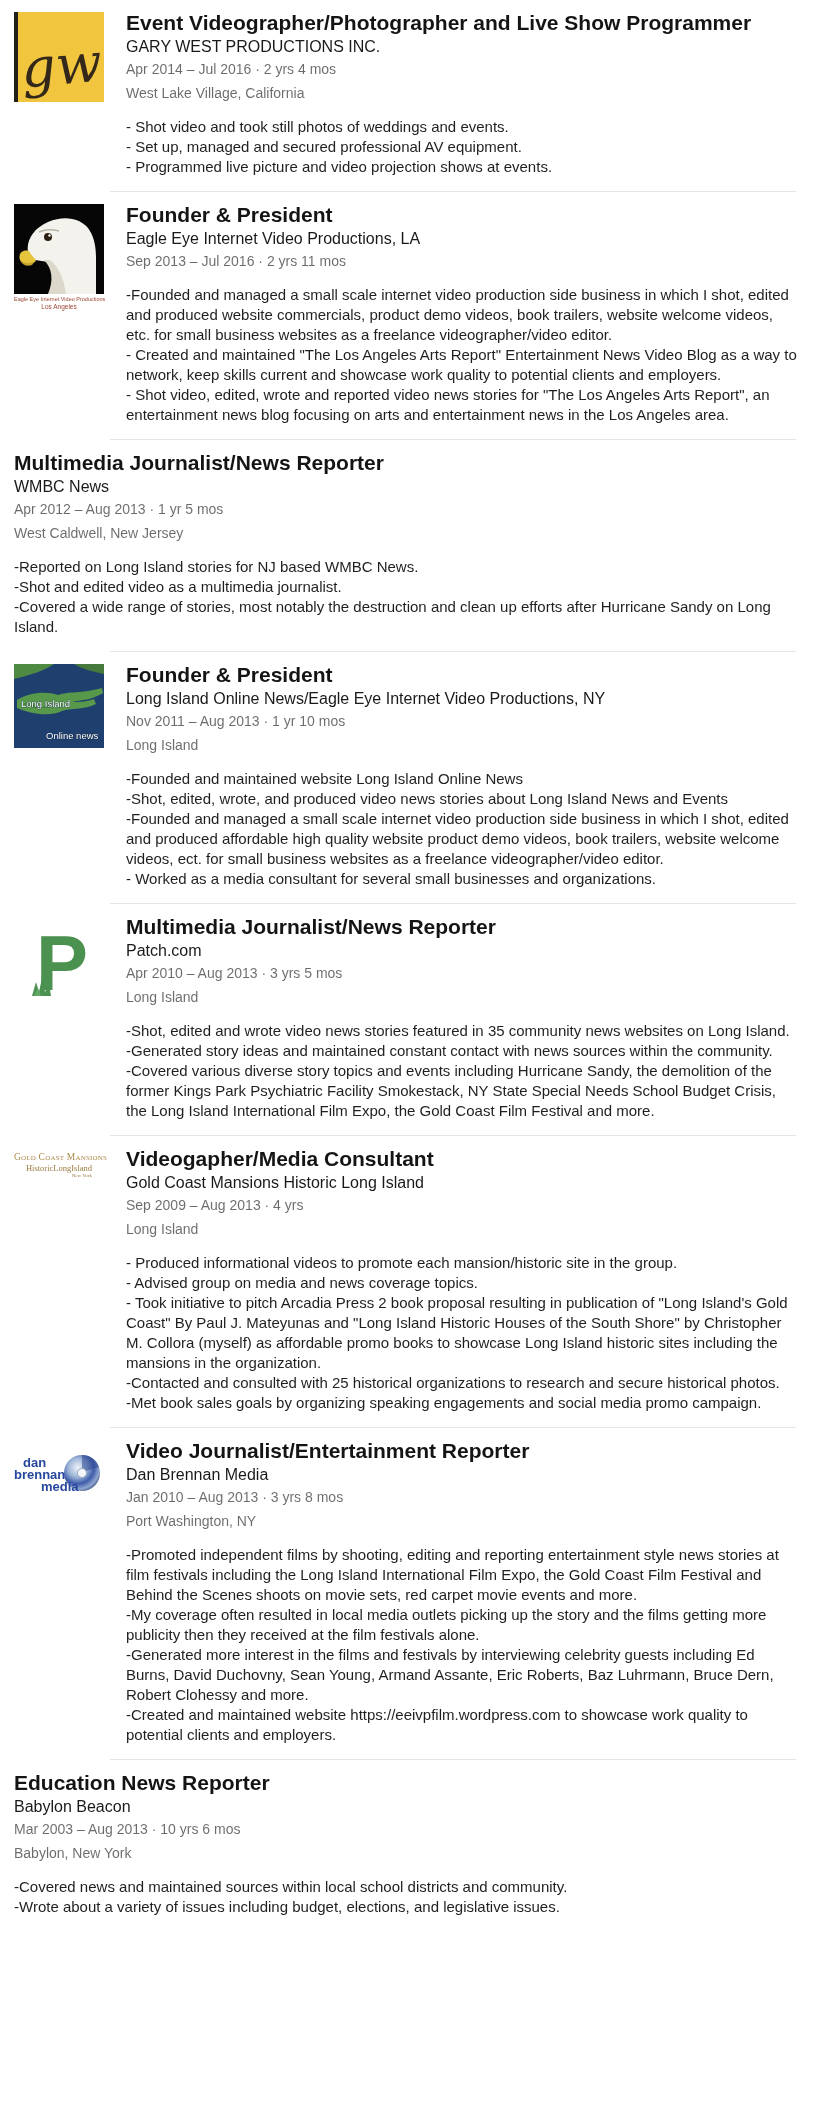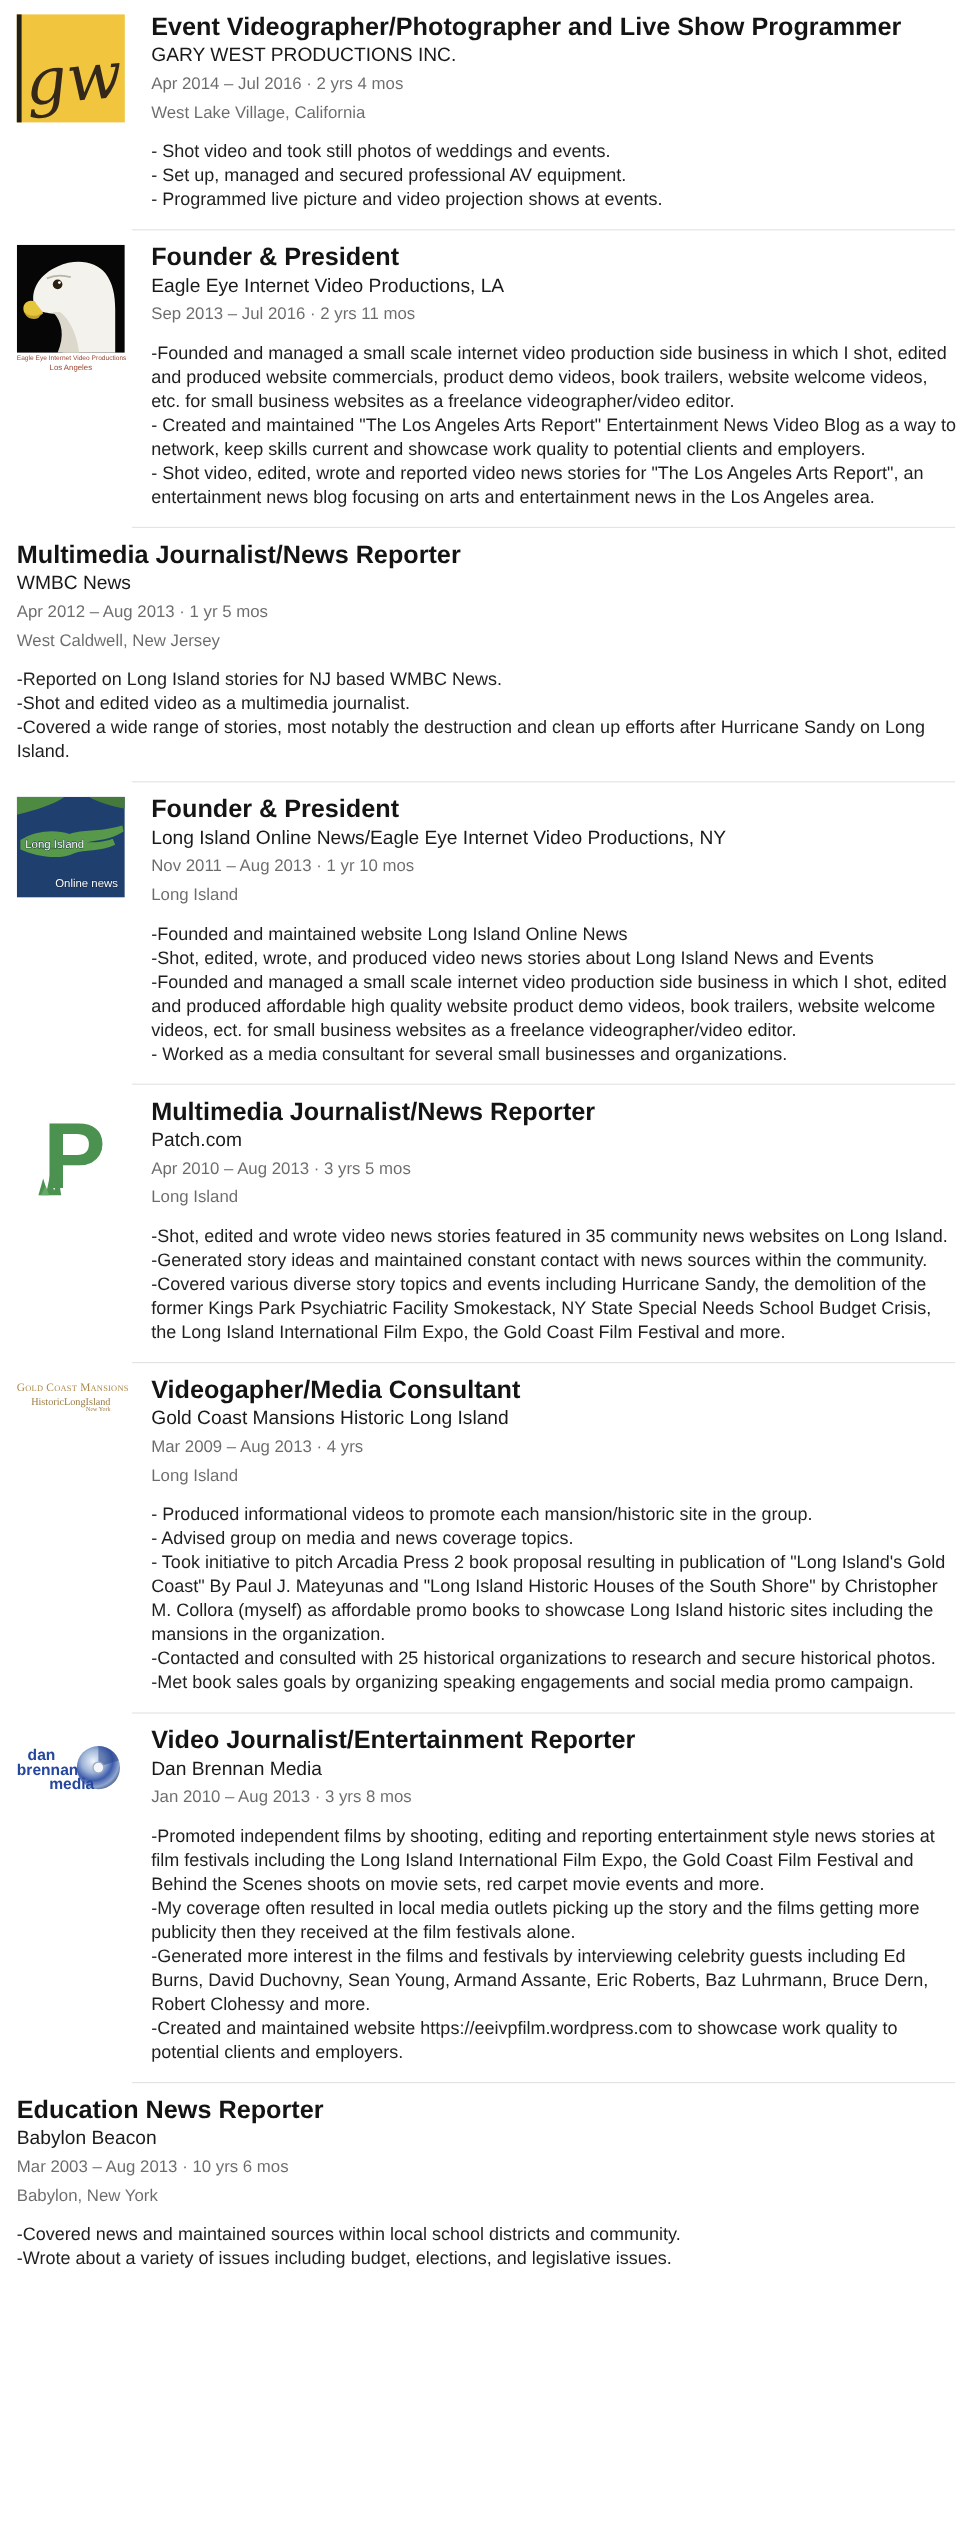--- a/index.html
+++ b/index.html
@@ -186,21 +186,21 @@
   <div class="logo-col">
     <div class="logo-gcm">
       <div class="gcm-l1">Gold Coast Mansions</div>
       <div class="gcm-l2">HistoricLongIsland</div>
       <div class="gcm-l3">New York</div>
     </div>
   </div>
   <div class="body-col">
     <h3 class="title">Videogapher/Media Consultant</h3>
     <div class="company">Gold Coast Mansions Historic Long Island</div>
-    <div class="meta dates">Mar 2009 – Aug 2013  · 4 yrs</div>
+    <div class="meta dates">Sep 2009 – Aug 2013  · 4 yrs</div>
     <div class="meta location">Long Island</div>
     <div class="desc">
       <div>- Produced informational videos to promote each mansion/historic site in the group.</div>
       <div>- Advised group on media and news coverage topics.</div>
       <div>- Took initiative to pitch Arcadia Press 2 book proposal resulting in publication of "Long Island's Gold Coast" By Paul J. Mateyunas and "Long Island Historic Houses of the South Shore" by Christopher M. Collora (myself) as affordable promo books to showcase Long Island historic sites including the mansions in the organization.</div>
       <div>-Contacted and consulted with 25 historical organizations to research and secure historical photos.</div>
       <div>-Met book sales goals by organizing speaking engagements and social media promo campaign.</div>
     </div>
   </div>
 </article>
@@ -227,20 +227,21 @@
         <div class="dbm-l1">dan</div>
         <div class="dbm-l2">brennan</div>
         <div class="dbm-l3">media</div>
       </div>
     </div>
   </div>
   <div class="body-col">
     <h3 class="title">Video Journalist/Entertainment Reporter</h3>
     <div class="company">Dan Brennan Media</div>
     <div class="meta dates">Jan 2010 – Aug 2013  · 3 yrs 8 mos</div>
+    <div class="meta location">Port Washington, NY</div>
     <div class="desc">
       <div>-Promoted independent films by shooting, editing and reporting entertainment style news stories at film festivals including the Long Island International Film Expo, the Gold Coast Film Festival and Behind the Scenes shoots on movie sets, red carpet movie events and more.</div>
       <div>-My coverage often resulted in local media outlets picking up the story and the films getting more publicity then they received at the film festivals alone.</div>
       <div>-Generated more interest in the films and festivals by interviewing celebrity guests including Ed Burns, David Duchovny, Sean Young, Armand Assante, Eric Roberts, Baz Luhrmann, Bruce Dern, Robert Clohessy and more.</div>
       <div>-Created and maintained website https://eeivpfilm.wordpress.com to showcase work quality to potential clients and employers.</div>
     </div>
   </div>
 </article>
 <hr class="divider">
 

